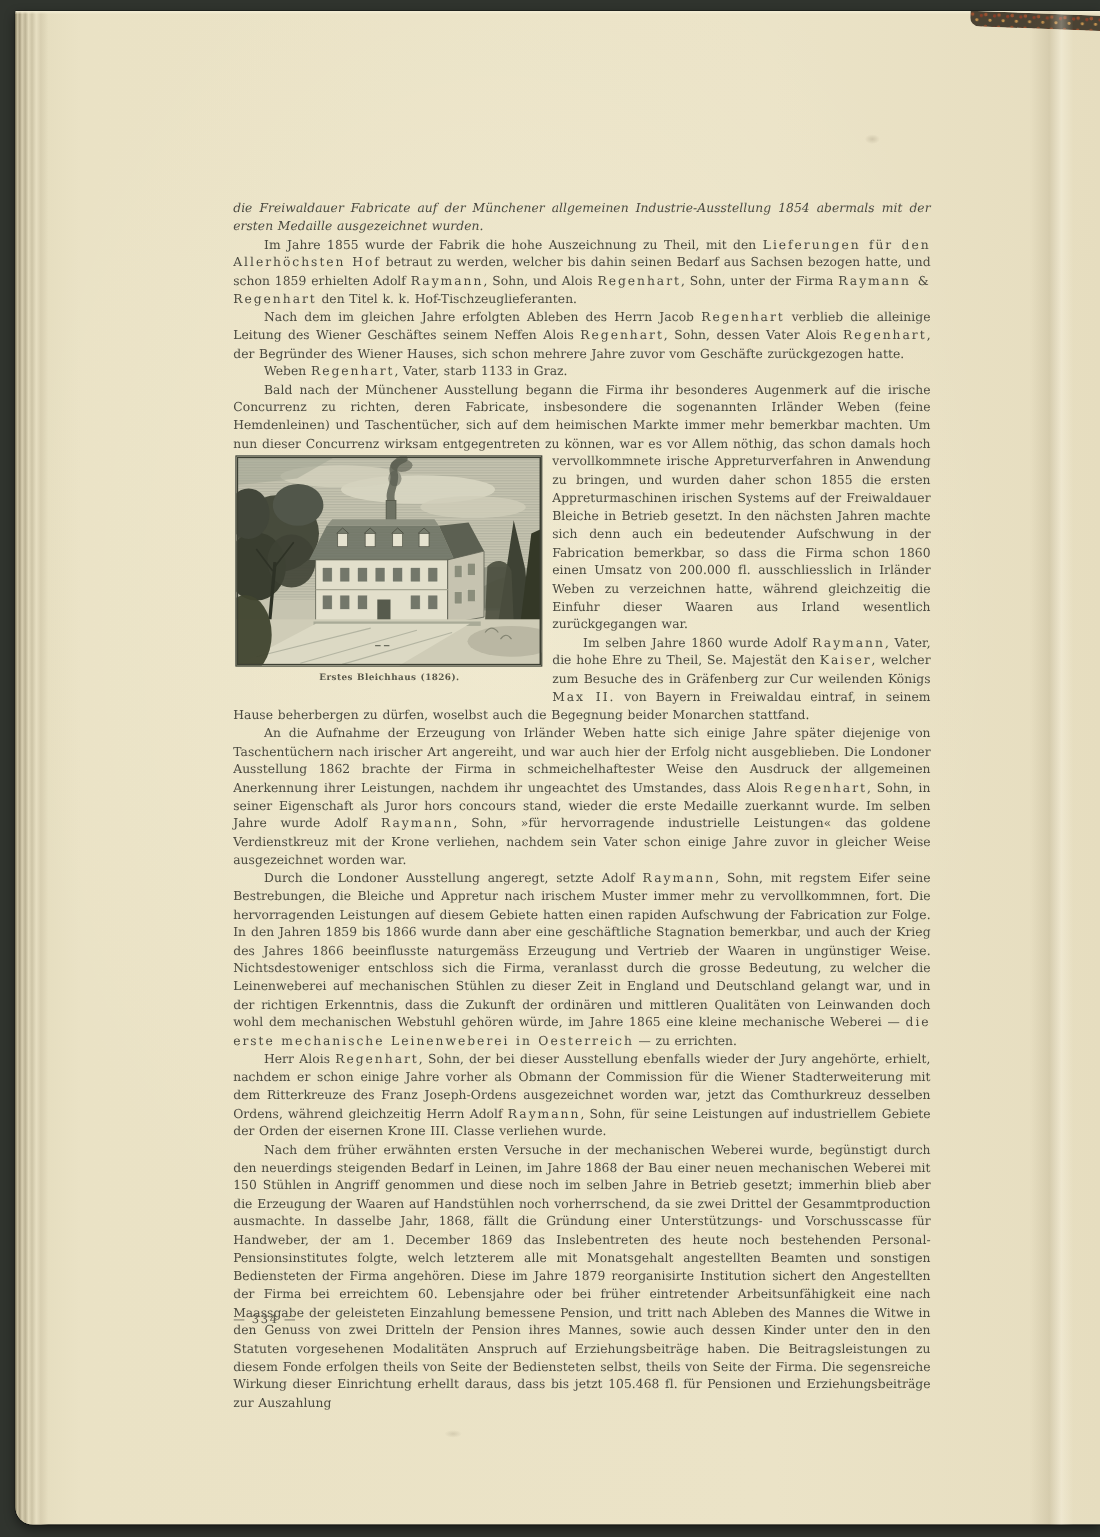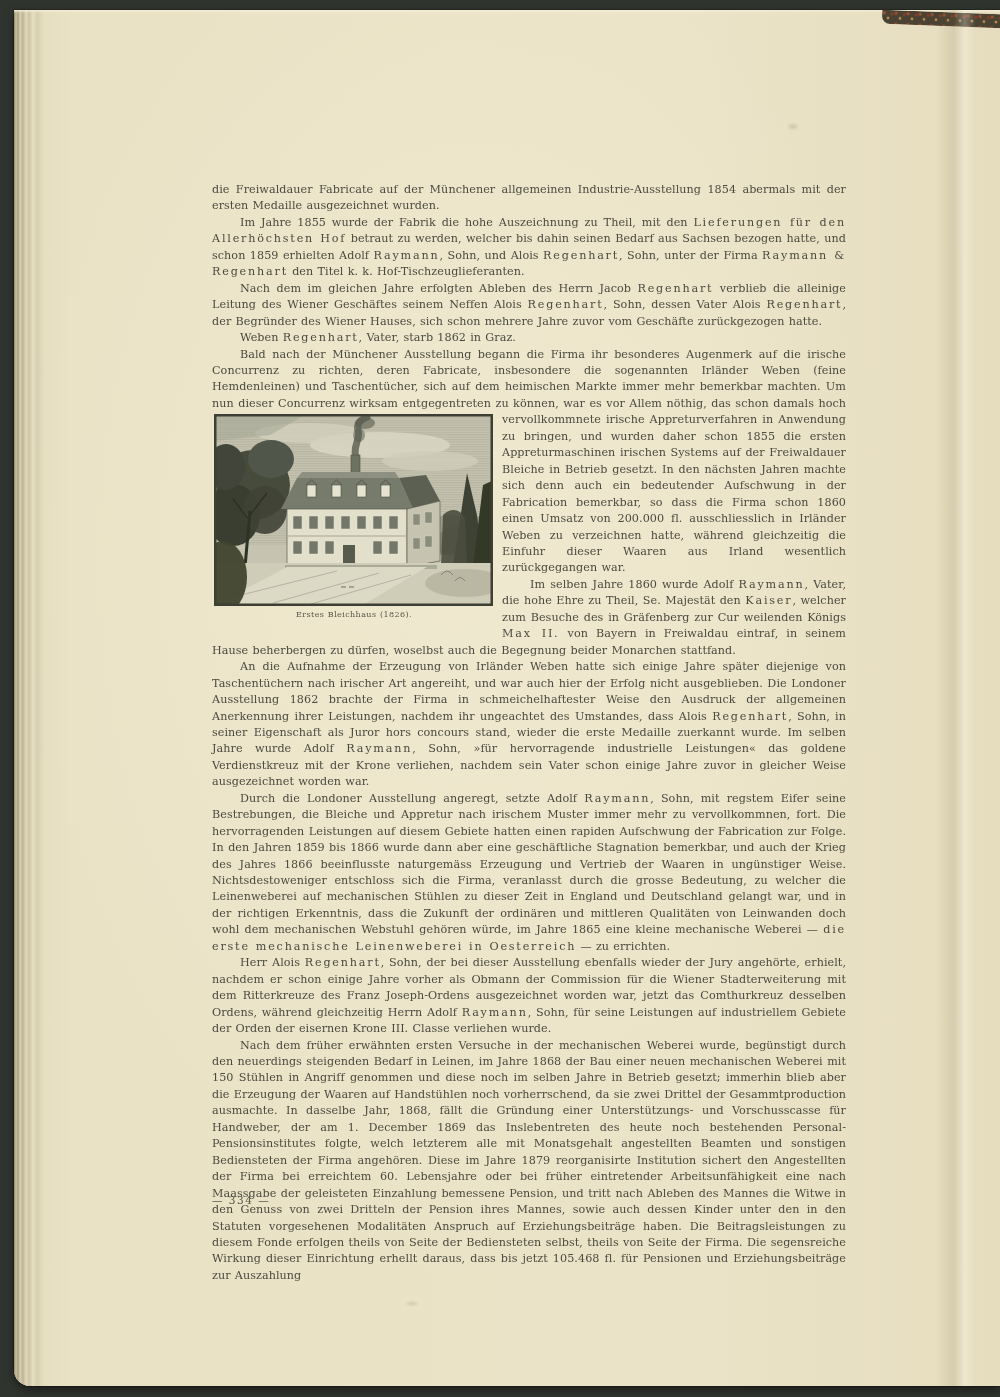--- a/index.html
+++ b/index.html
@@ -51,21 +51,21 @@
   .stain{position:absolute;border-radius:50%;pointer-events:none;}
   .stain1{left:772px;top:112px;width:14px;height:9px;background:radial-gradient(ellipse,rgba(120,108,82,.22),rgba(0,0,0,0) 70%);}
   .stain2{left:390px;top:1290px;width:16px;height:7px;background:radial-gradient(ellipse,rgba(110,100,78,.18),rgba(0,0,0,0) 70%);}
 
   .text-col{
     position:absolute;left:198px;top:172px;width:634px;
     font-size:11.2px;line-height:16.45px;color:#4b4a40;
     text-align:justify;letter-spacing:.05px;word-spacing:.6px;
   }
   .para{margin:0;text-indent:28px;}
-  .para.first{text-indent:0;}
+  .para.first{text-indent:0;font-style:italic;}
   .sperr{letter-spacing:1.8px;}
 
   .fig{
     float:left;width:280px;margin:2px 8px 10px 2px;
     text-indent:0;
   }
   .fig-frame{
     width:277px;height:190px;border:1.5px solid #3d4035;background:#c6c4b0;
     box-sizing:content-box;
   }
@@ -87,21 +87,21 @@
   <div class="top-edge-light"></div>
   <div class="fore-edge"></div>
   <div class="crease"></div>
   <div class="stain stain1"></div>
   <div class="stain stain2"></div>
 
   <div class="text-col">
     <p class="para first"><span>die Freiwaldauer Fabricate auf der Münchener allgemeinen Industrie-Ausstellung 1854 abermals mit der ersten Medaille ausgezeichnet wurden.</span></p>
     <p class="para"><span>Im Jahre 1855 wurde der Fabrik die hohe Auszeichnung zu Theil, mit den </span><span class="sperr">Lieferungen für den Allerhöchsten Hof</span><span> betraut zu werden, welcher bis dahin seinen Bedarf aus Sachsen bezogen hatte, und schon 1859 erhielten Adolf </span><span class="sperr">Raymann</span><span>, Sohn, und Alois </span><span class="sperr">Regenhart</span><span>, Sohn, unter der Firma </span><span class="sperr">Raymann &amp; Regenhart</span><span> den Titel k. k. Hof-Tischzeuglieferanten.</span></p>
     <p class="para"><span>Nach dem im gleichen Jahre erfolgten Ableben des Herrn Jacob </span><span class="sperr">Regenhart</span><span> verblieb die alleinige Leitung des Wiener Geschäftes seinem Neffen Alois </span><span class="sperr">Regenhart</span><span>, Sohn, dessen Vater Alois </span><span class="sperr">Regenhart</span><span>, der Begründer des Wiener Hauses, sich schon mehrere Jahre zuvor vom Geschäfte zurückgezogen hatte.</span></p>
-    <p class="para"><span>Weben </span><span class="sperr">Regenhart</span><span>, Vater, starb 1862 in Graz.</span></p>
+    <p class="para"><span>Weben </span><span class="sperr">Regenhart</span><span>, Vater, starb 1133 in Graz.</span></p>
 
     <p class="para"><span><span>Bald nach der Münchener Ausstellung begann die Firma ihr besonderes Augenmerk auf die irische Concurrenz zu richten, deren Fabricate, insbesondere die sogenannten Irländer Weben (feine Hemdenleinen) und Taschentücher, sich auf dem heimischen Markte immer mehr bemerkbar machten. Um nun dieser Concurrenz wirksam entgegentreten zu können, war es vor Allem nöthig, das schon damals hoch vervollkommnete irische Appreturverfahren in </span></span><span class="fig" style="display:block;">
         <span class="fig-frame" style="display:block;">
           <svg width="277" height="190" viewBox="0 0 277 190" xmlns="http://www.w3.org/2000/svg">
             <defs>
               <pattern id="hatch" width="3" height="2.4" patternUnits="userSpaceOnUse">
                 <line x1="0" y1="0.6" x2="3" y2="0.6" stroke="#83857a" stroke-width="0.55"></line>
               </pattern>
             </defs>
 
@@ -181,21 +181,21 @@
             <polygon points="0,190 72,152 212,152 148,190" fill="#dcd9c4"></polygon>
             <path d="M18,182 L122,156 M58,188 L164,158 M96,189 L196,160" stroke="#a9ab99" stroke-width="1" opacity="0.8"></path>
             <ellipse cx="8" cy="162" rx="24" ry="36" fill="#40442f" opacity="0.95"></ellipse>
             <ellipse cx="250" cy="168" rx="40" ry="14" fill="#b4b29e" opacity="0.8"></ellipse>
             <path d="M226,160 q6,-8 12,0 M240,166 q5,-7 10,0" stroke="#6b6e5c" stroke-width="1" fill="none" opacity="0.7"></path>
             <path d="M126,172 h5 m3,0 h5" stroke="#6b6e5f" stroke-width="1.2" fill="none"></path>
 
             <rect x="0.75" y="0.75" width="275.5" height="188.5" fill="none" stroke="#3c3f33" stroke-width="1.5"></rect>
           </svg>
         </span>
-        <span class="fig-cap" style="display:block;">Erstes Bleichhaus (1826).</span>
+        <span class="fig-cap" style="display:block;font-weight:bold;">Erstes Bleichhaus (1826).</span>
       </span><span><span>Anwendung zu bringen, und wurden daher schon 1855 die ersten Appreturmaschinen irischen Systems auf der Freiwaldauer Bleiche in Betrieb gesetzt. In den nächsten Jahren machte sich denn auch ein bedeutender Aufschwung in der Fabrication bemerkbar, so dass die Firma schon 1860 einen Umsatz von 200.000 fl. ausschliesslich in Irländer Weben zu verzeichnen hatte, während gleichzeitig die Einfuhr dieser Waaren aus Irland wesentlich zurückgegangen war.</span></span></p>
 
     <p class="para"><span>Im selben Jahre 1860 wurde Adolf </span><span class="sperr">Raymann</span><span>, Vater, die hohe Ehre zu Theil, Se. Majestät den </span><span class="sperr">Kaiser</span><span>, welcher zum Besuche des in Gräfenberg zur Cur weilenden Königs </span><span class="sperr">Max II.</span><span> von Bayern in Freiwaldau eintraf, in seinem Hause beherbergen zu dürfen, woselbst auch die Begegnung beider Monarchen stattfand.</span></p>
     <p class="para"><span>An die Aufnahme der Erzeugung von Irländer Weben hatte sich einige Jahre später diejenige von Taschentüchern nach irischer Art angereiht, und war auch hier der Erfolg nicht ausgeblieben. Die Londoner Ausstellung 1862 brachte der Firma in schmeichelhaftester Weise den Ausdruck der allgemeinen Anerkennung ihrer Leistungen, nachdem ihr ungeachtet des Umstandes, dass Alois </span><span class="sperr">Regenhart</span><span>, Sohn, in seiner Eigenschaft als Juror hors concours stand, wieder die erste Medaille zuerkannt wurde. Im selben Jahre wurde Adolf </span><span class="sperr">Raymann</span><span>, Sohn, »für hervorragende industrielle Leistungen« das goldene Verdienstkreuz mit der Krone verliehen, nachdem sein Vater schon einige Jahre zuvor in gleicher Weise ausgezeichnet worden war.</span></p>
     <p class="para"><span>Durch die Londoner Ausstellung angeregt, setzte Adolf </span><span class="sperr">Raymann</span><span>, Sohn, mit regstem Eifer seine Bestrebungen, die Bleiche und Appretur nach irischem Muster immer mehr zu vervollkommnen, fort. Die hervorragenden Leistungen auf diesem Gebiete hatten einen rapiden Aufschwung der Fabrication zur Folge. In den Jahren 1859 bis 1866 wurde dann aber eine geschäftliche Stagnation bemerkbar, und auch der Krieg des Jahres 1866 beeinflusste naturgemäss Erzeugung und Vertrieb der Waaren in ungünstiger Weise. Nichtsdestoweniger entschloss sich die Firma, veranlasst durch die grosse Bedeutung, zu welcher die Leinenweberei auf mechanischen Stühlen zu dieser Zeit in England und Deutschland gelangt war, und in der richtigen Erkenntnis, dass die Zukunft der ordinären und mittleren Qualitäten von Leinwanden doch wohl dem mechanischen Webstuhl gehören würde, im Jahre 1865 eine kleine mechanische Weberei — </span><span class="sperr">die erste mechanische Leinenweberei in Oesterreich</span><span> — zu errichten.</span></p>
     <p class="para"><span>Herr Alois </span><span class="sperr">Regenhart</span><span>, Sohn, der bei dieser Ausstellung ebenfalls wieder der Jury angehörte, erhielt, nachdem er schon einige Jahre vorher als Obmann der Commission für die Wiener Stadterweiterung mit dem Ritterkreuze des Franz Joseph-Ordens ausgezeichnet worden war, jetzt das Comthurkreuz desselben Ordens, während gleichzeitig Herrn Adolf </span><span class="sperr">Raymann</span><span>, Sohn, für seine Leistungen auf industriellem Gebiete der Orden der eisernen Krone III. Classe verliehen wurde.</span></p>
     <p class="para"><span>Nach dem früher erwähnten ersten Versuche in der mechanischen Weberei wurde, begünstigt durch den neuerdings steigenden Bedarf in Leinen, im Jahre 1868 der Bau einer neuen mechanischen Weberei mit 150 Stühlen in Angriff genommen und diese noch im selben Jahre in Betrieb gesetzt; immerhin blieb aber die Erzeugung der Waaren auf Handstühlen noch vorherrschend, da sie zwei Drittel der Gesammtproduction ausmachte. In dasselbe Jahr, 1868, fällt die Gründung einer Unterstützungs- und Vorschusscasse für Handweber, der am 1. December 1869 das Inslebentreten des heute noch bestehenden Personal-Pensionsinstitutes folgte, welch letzterem alle mit Monatsgehalt angestellten Beamten und sonstigen Bediensteten der Firma angehören. Diese im Jahre 1879 reorganisirte Institution sichert den Angestellten der Firma bei erreichtem 60. Lebensjahre oder bei früher eintretender Arbeitsunfähigkeit eine nach Maassgabe der geleisteten Einzahlung bemessene Pension, und tritt nach Ableben des Mannes die Witwe in den Genuss von zwei Dritteln der Pension ihres Mannes, sowie auch dessen Kinder unter den in den Statuten vorgesehenen Modalitäten Anspruch auf Erziehungsbeiträge haben. Die Beitragsleistungen zu diesem Fonde erfolgen theils von Seite der Bediensteten selbst, theils von Seite der Firma. Die segensreiche Wirkung dieser Einrichtung erhellt daraus, dass bis jetzt 105.468 fl. für Pensionen und Erziehungsbeiträge zur Auszahlung</span></p>
   </div>
 
   <div class="page-num">—  334  —</div>

